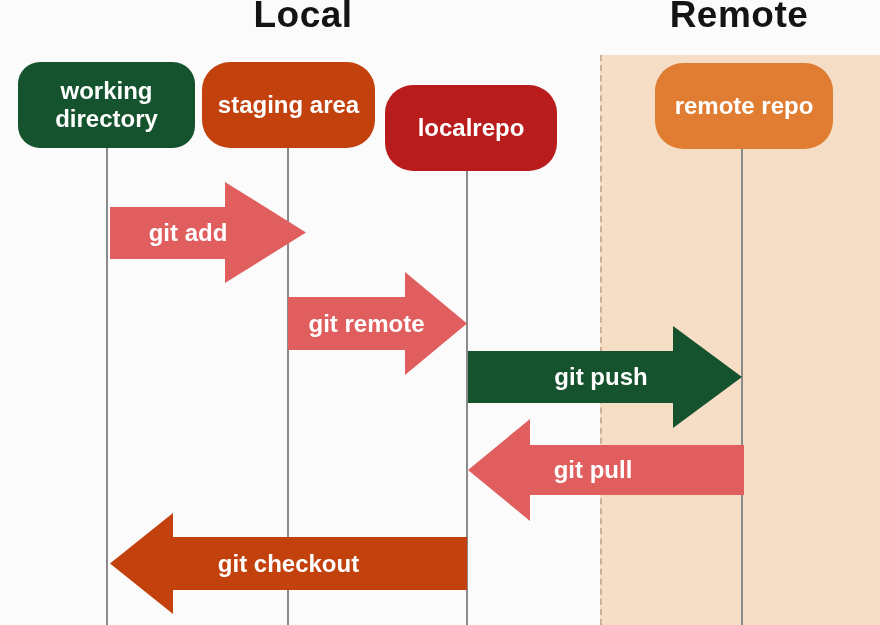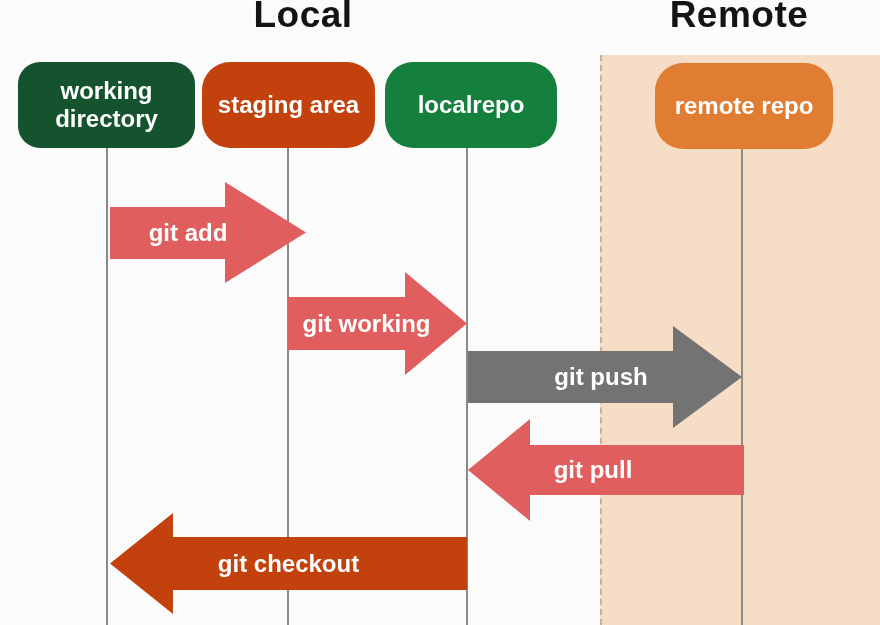--- a/index.html
+++ b/index.html
@@ -80,30 +80,30 @@
   <div id="local-title" class="section-title">Local</div>
   <div id="remote-title" class="section-title">Remote</div>
 
   <div id="line-working" class="lifeline"></div>
   <div id="line-staging" class="lifeline"></div>
   <div id="line-localrepo" class="lifeline"></div>
   <div id="line-remote" class="lifeline"></div>
 
   <div id="node-working" class="node" style="background: #14532d; border-radius: 22px;">working directory</div>
   <div id="node-staging" class="node" style="background: #c2410c;">staging area</div>
-  <div id="node-localrepo" class="node" style="background: #15803d;">localrepo</div>
+  <div id="node-localrepo" class="node" style="background: #b91c1c; margin-top: 23px;">localrepo</div>
   <div id="node-remote" class="node" style="background: rgb(224, 125, 50); text-align: center;">remote repo</div>
 
   <div id="arrow-git-add" class="arrow" style="background: rgb(224, 94, 93);">
     <span class="arrow-label">git add</span>
   </div>
   <div id="arrow-git-commit" class="arrow" style="background: rgb(224, 94, 93);">
-    <span class="arrow-label">git working</span>
+    <span class="arrow-label">git remote</span>
   </div>
-  <div id="arrow-git-push" class="arrow" style="background: #737373;">
+  <div id="arrow-git-push" class="arrow" style="background: #14532d;">
     <span class="arrow-label">git push</span>
   </div>
   <div id="arrow-git-pull" class="arrow" style="background: rgb(224, 94, 93);">
     <span class="arrow-label">git pull</span>
   </div>
   <div id="arrow-git-checkout" class="arrow" style="background: #c2410c;">
     <span class="arrow-label">git checkout</span>
   </div>
 
 </div>

